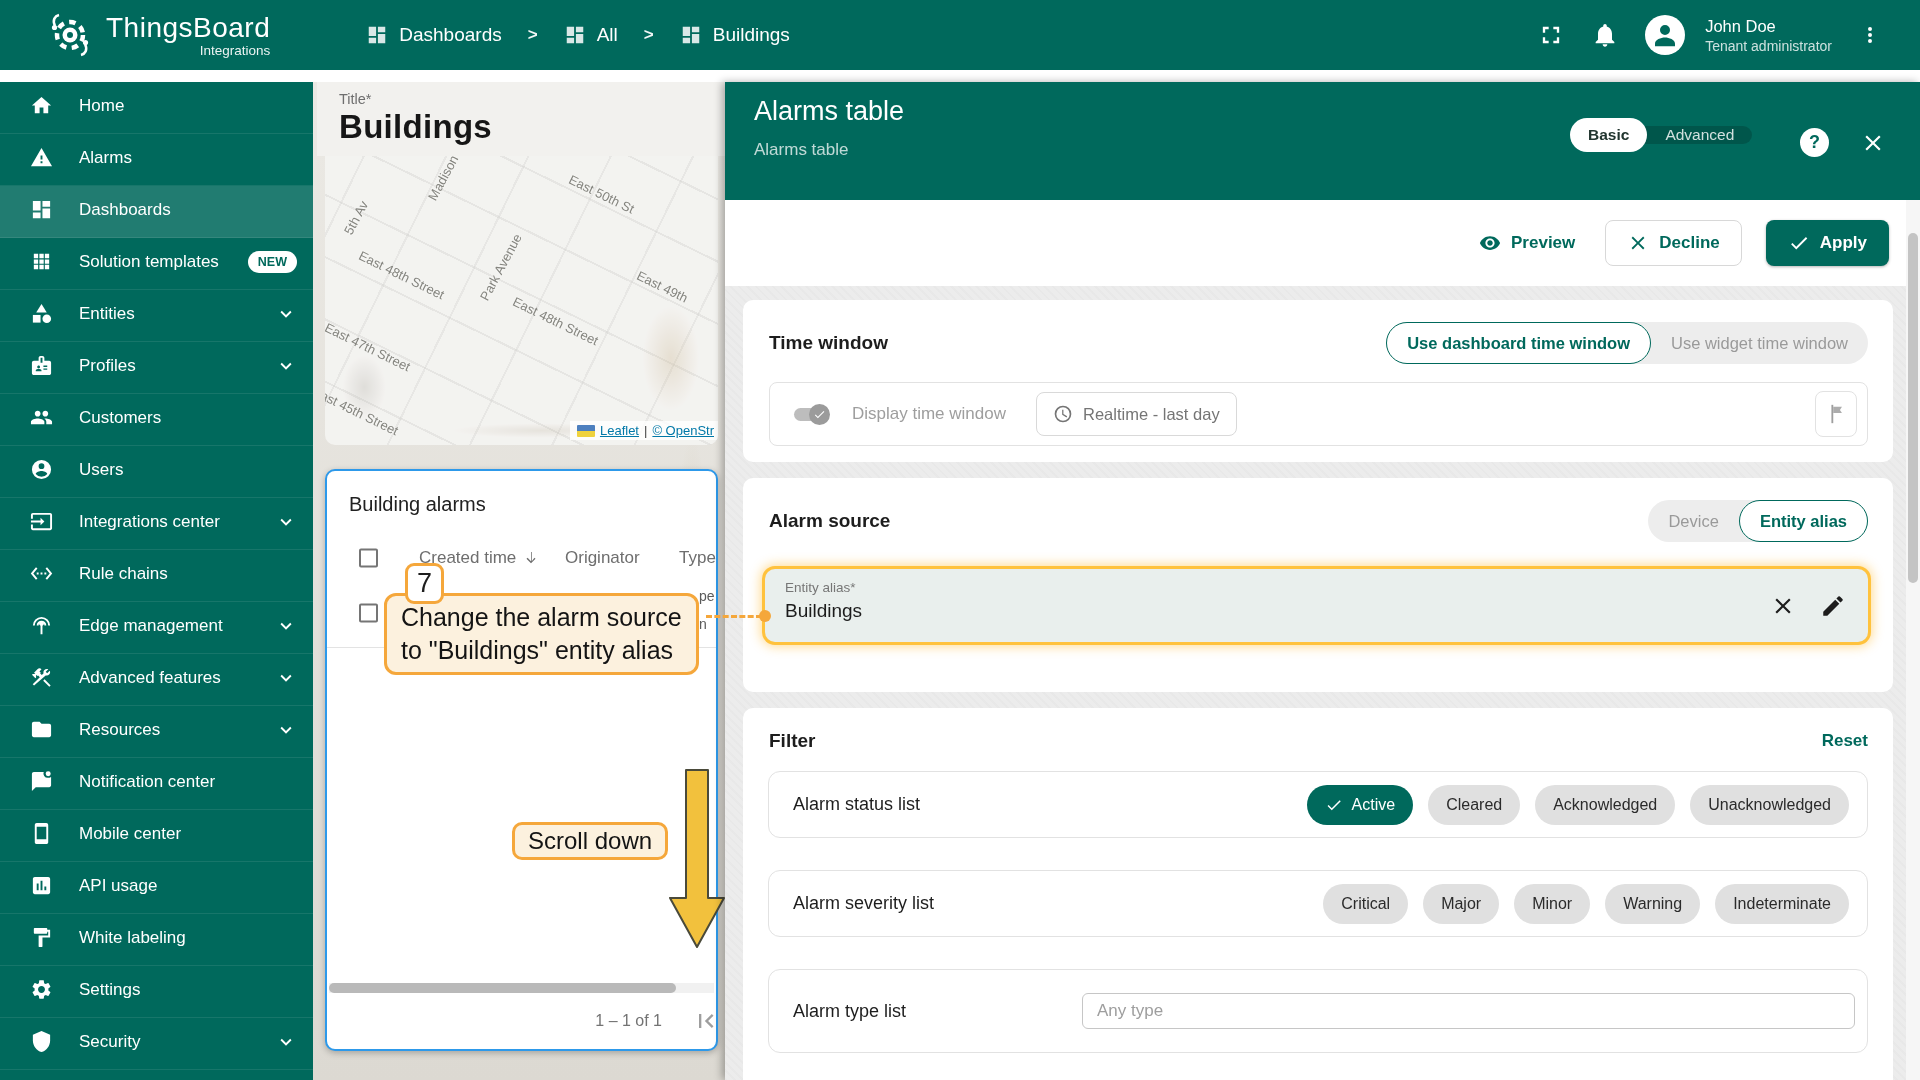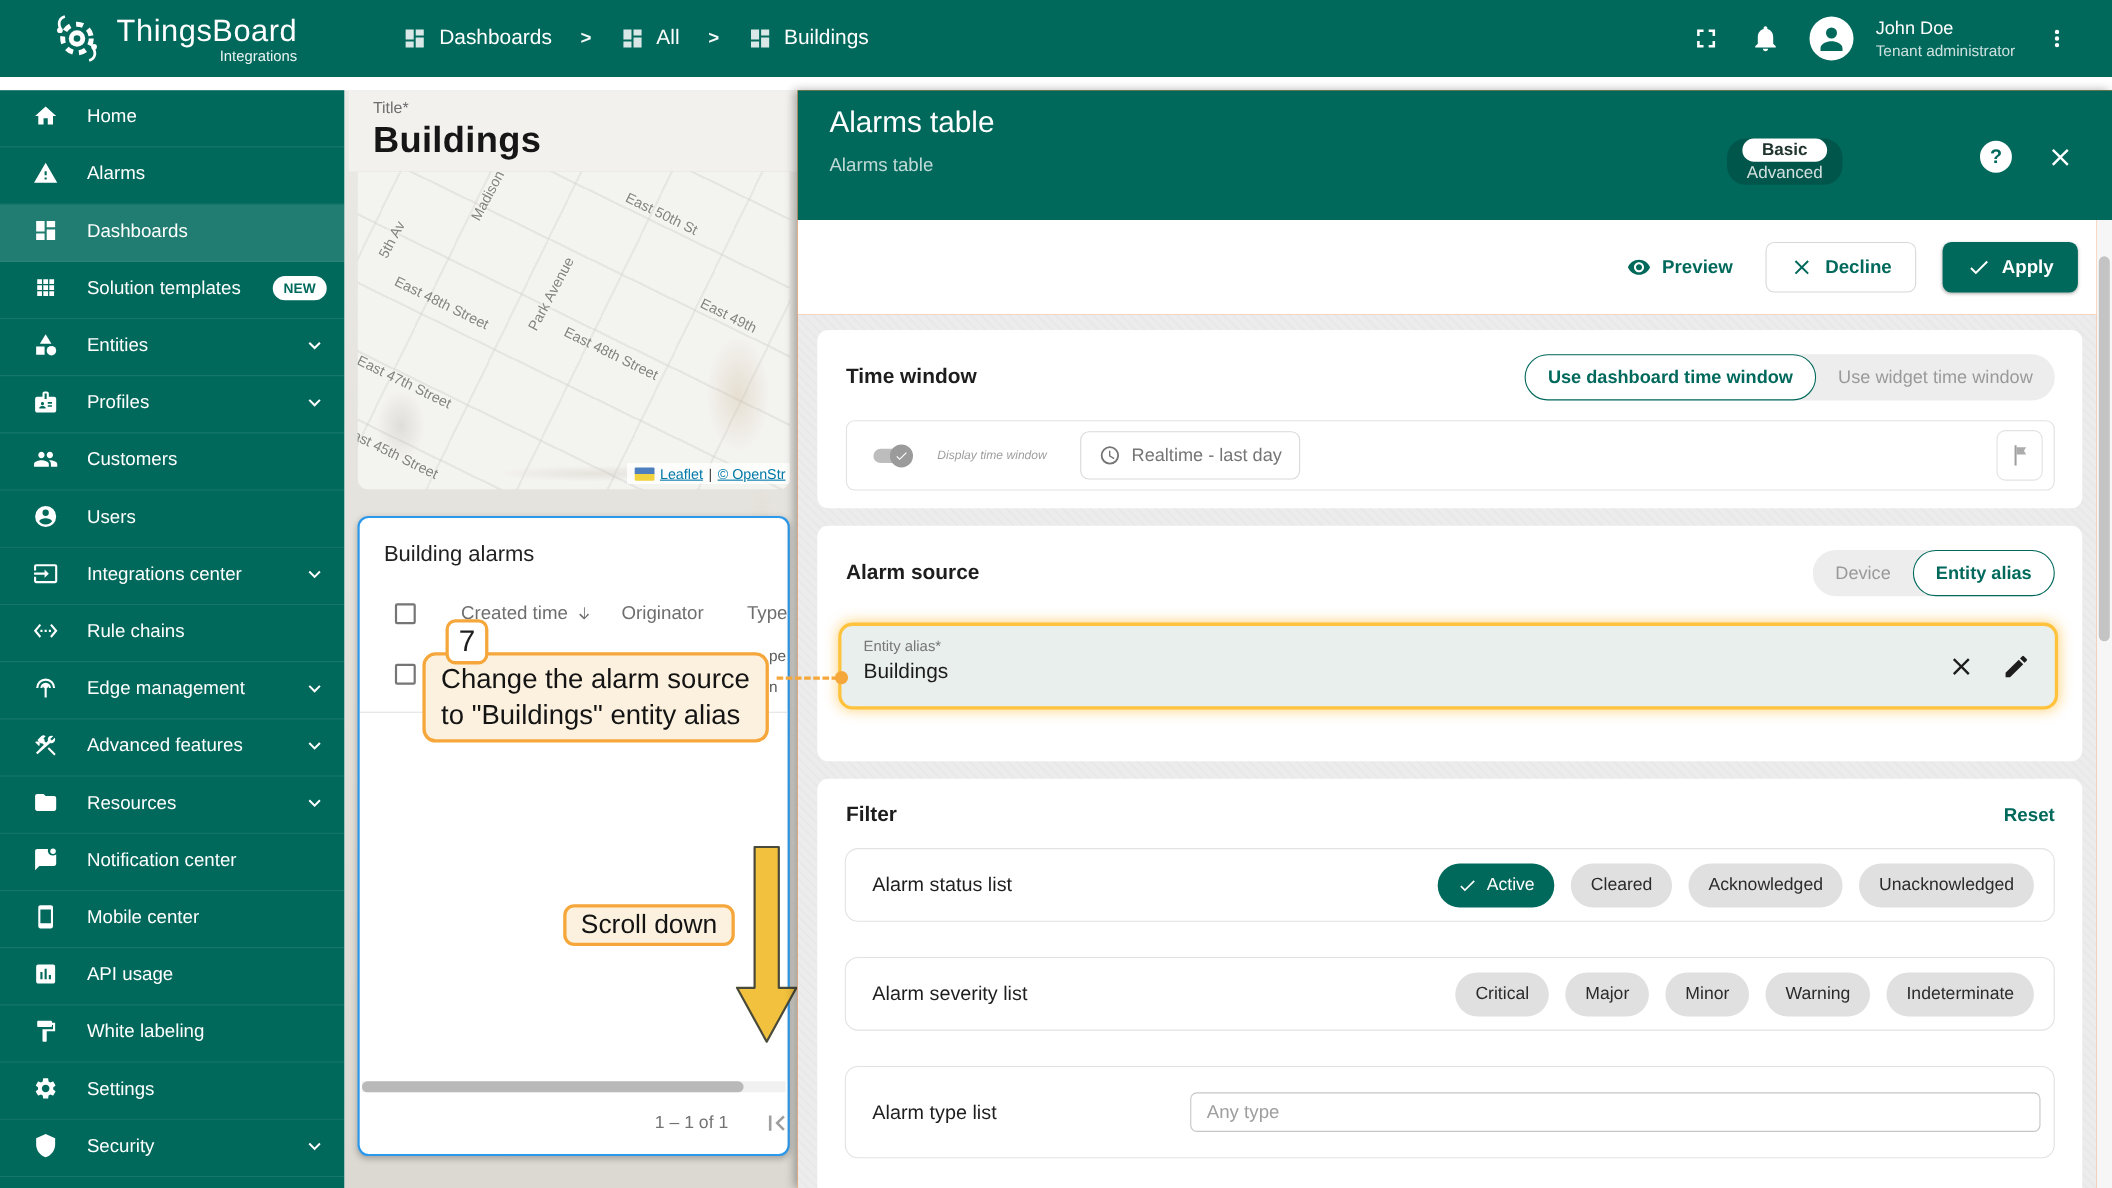--- a/index.html
+++ b/index.html
@@ -92,25 +92,25 @@
   .callout{position:absolute;left:71px;top:511px;background:var(--callout-bg);border:3px solid var(--orange);border-radius:12px;padding:5px 14px;z-index:5;}
   .callout div{font-size:25px;line-height:33px;color:#141414;white-space:nowrap;}
   .scroll-callout{position:absolute;left:199px;top:740px;background:var(--callout-bg);border:3px solid var(--orange);border-radius:10px;padding:2px 13px;font-size:24px;color:#141414;z-index:5;white-space:nowrap;}
   .down-arrow{position:absolute;left:352px;top:686px;z-index:5;}
 
   
   .dashed-connector{position:absolute;left:706px;top:615px;width:56px;border-top:3px dashed var(--orange);z-index:40;}
   .connector-dot{position:absolute;left:759px;top:610px;width:12px;height:12px;border-radius:50%;background:var(--orange);z-index:41;}
 
   
-  .panel{position:absolute;left:725px;top:82px;right:0;bottom:0;background:#f97316;overflow:hidden;box-shadow:-3px 0 8px rgba(0,0,0,.3);z-index:25;}
+  .panel{position:absolute;left:725px;top:82px;right:0;bottom:0;background:#f9a8d4;overflow:hidden;box-shadow:-3px 0 8px rgba(0,0,0,.3);z-index:25;}
   .panel-head{position:absolute;left:0;top:0;right:0;height:118px;background:var(--teal);}
   .panel-title{position:absolute;left:29px;top:14px;color:#fff;font-size:27px;font-weight:400;}
   .panel-subtitle{position:absolute;left:29px;top:58px;color:rgba(255,255,255,.75);font-size:17px;}
-  .mode-toggle{position:absolute;left:845px;top:44px;height:42px;background:rgba(0,0,0,.18);border-radius:17px;display:flex;align-items:center;flex-direction:column;}
+  .mode-toggle{position:absolute;left:845px;top:44px;height:18px;background:rgba(0,0,0,.18);border-radius:17px;display:flex;align-items:center;}
   .mode-opt{font-size:15.5px;padding:0 18px;height:34px;display:flex;align-items:center;cursor:pointer;color:rgba(255,255,255,.82);border-radius:17px;}
   .mode-opt.active{background:#fff;color:#21352F;font-weight:700;}
   .help-circle{position:absolute;left:1075px;top:46px;width:29px;height:29px;border-radius:50%;background:#fff;color:var(--teal);font-size:18px;font-weight:700;display:flex;align-items:center;justify-content:center;cursor:pointer;}
   .panel-close{position:absolute;left:1135px;top:48px;width:26px;height:26px;color:#fff;display:inline-flex;cursor:pointer;}
 
   .panel-actions{position:absolute;left:0;top:118px;right:14px;height:86px;background:#fff;display:flex;align-items:center;justify-content:flex-end;gap:24px;padding-right:17px;}
   .btn{display:flex;align-items:center;gap:10px;font-size:17px;font-weight:600;cursor:pointer;border-radius:8px;}
   .btn .bicon{width:22px;height:22px;display:inline-flex;}
   .btn-preview{color:var(--teal);padding:10px 6px;}
   .btn-decline{color:var(--teal);border:1px solid #D8D8D8;background:#fff;padding:11px 21px;}
@@ -127,21 +127,21 @@
   .seg-group{display:flex;align-items:center;background:#EDEDED;border-radius:21px;height:42px;}
   .seg-opt{font-size:16.5px;color:#9A9A9A;padding:0 20px;height:42px;display:flex;align-items:center;cursor:pointer;border-radius:21px;white-space:nowrap;}
   .seg-opt.active{background:#fff;border:1.5px solid var(--teal);color:var(--teal);font-weight:700;}
 
   .card-tw{top:218px;height:162px;}
   .tw-box{margin:18px 25px 0 26px;height:64px;border:1px solid var(--card-border);border-radius:8px;display:flex;align-items:center;padding:0 10px 0 22px;}
   .sw{position:relative;width:38px;height:20px;flex:none;cursor:pointer;}
   .sw-track{position:absolute;left:2px;top:4px;width:34px;height:13px;border-radius:7px;background:#BDBDBD;}
   .sw-knob{position:absolute;right:0;top:0;width:21px;height:21px;border-radius:50%;background:#9B9B9B;display:flex;align-items:center;justify-content:center;color:#fff;}
   .sw-knob svg{width:13px;height:13px;}
-  .tw-toggle-label{font-size:11px;color:#9E9E9E;margin-left:22px;white-space:nowrap;font-style:italic;}
+  .tw-toggle-label{font-size:17px;color:#9E9E9E;margin-left:22px;white-space:nowrap;}
   .tw-chip{margin-left:30px;height:44px;border:1px solid #D9D9D9;border-radius:8px;display:flex;align-items:center;gap:10px;padding:0 16px;color:#757575;font-size:16.5px;cursor:pointer;white-space:nowrap;}
   .tw-chip .cicon{width:20px;height:20px;display:inline-flex;}
   .tw-editbtn{margin-left:auto;width:42px;height:46px;border:1px solid var(--card-border);border-radius:8px;color:#9E9E9E;display:flex;align-items:center;justify-content:center;cursor:pointer;}
   .tw-editbtn svg{width:22px;height:22px;}
 
   .card-as{top:396px;height:214px;}
   .alias-field{position:relative;margin:27px 25px 0 22px;height:73px;background:#E9EFED;border-radius:10px;padding:11px 20px;cursor:pointer;
     box-shadow:0 0 0 3px #FFC23D, 0 0 12px 4px rgba(255,170,0,.45);}
   .alias-label{font-size:13.5px;color:#767676;display:block;}
   .alias-value{font-size:19px;color:#1C1C1C;display:block;margin-top:5px;}

